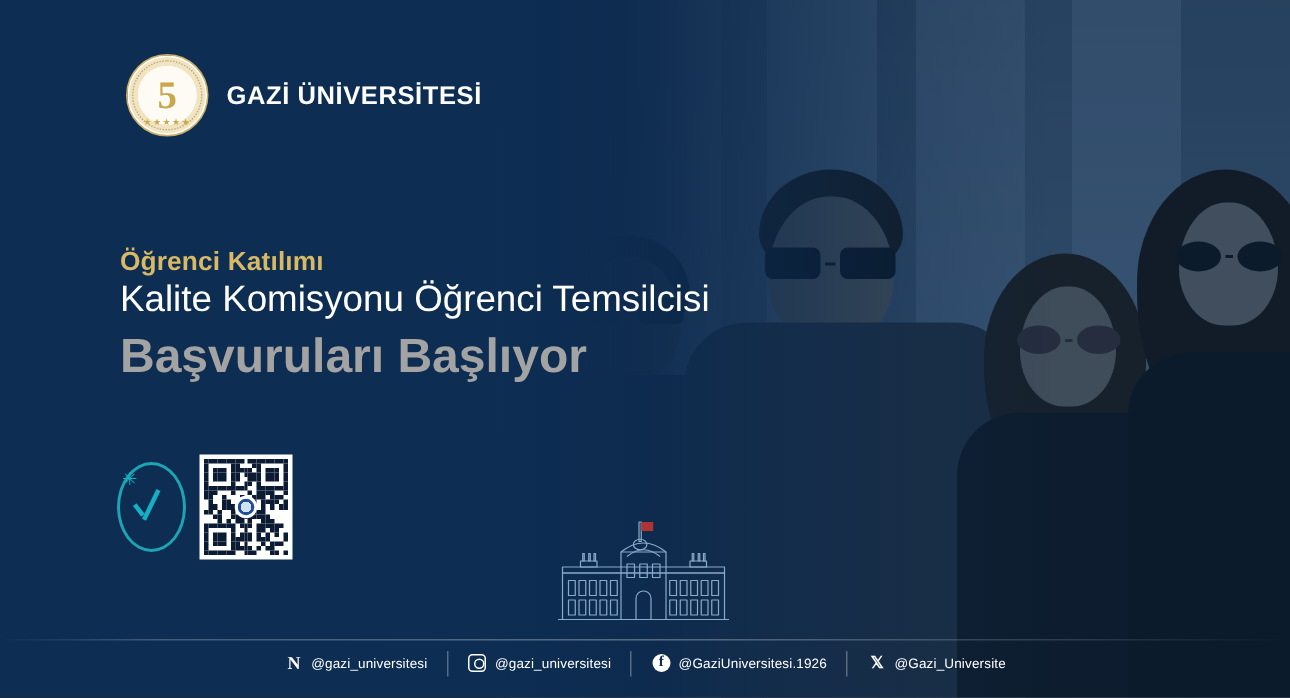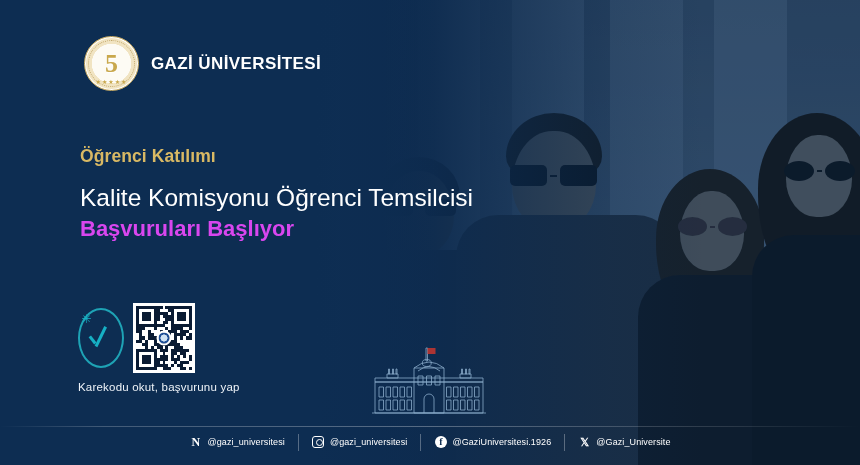--- a/index.html
+++ b/index.html
@@ -166,28 +166,27 @@
     color:#e9eef5;font-size:12.5px;font-weight:bold;letter-spacing:.6px;margin-top:3px;
   }
 
   
   .headline{position:absolute;left:80px;top:143px;}
   .kicker1{
     color:#d9b964;font-size:17.5px;font-weight:bold;letter-spacing:.1px;line-height:1.28;
   }
   .kicker2{
     color:#d9b964;font-size:17.5px;font-weight:bold;letter-spacing:.1px;line-height:1.28;
-    margin-top:2px;
+    margin-top:20px;
   }
   .title1{
     color:#ffffff;font-size:24.5px;font-weight:normal;letter-spacing:0;line-height:1.25;
-    margin-top:16px;
   }
   .title2{
-    color:#d946ef;font-size:22px;font-weight:bold;letter-spacing:0;line-height:1.25;
+    color:#a3a3a3;font-size:32px;font-weight:bold;letter-spacing:0;line-height:1.25;
     margin-top:1px;
   }
 
   
   .qr-block{position:absolute;left:78px;top:303px;}
   .qr-row{display:flex;align-items:center;gap:9px;}
   .check-badge{
     width:46px;height:60px;border-radius:50%;
     border:2px solid #1ea3b5;
     display:flex;align-items:center;justify-content:center;
@@ -771,21 +770,20 @@
               <i style="background: transparent;"></i>
               <i style="background: transparent;"></i>
               <i></i>
               <i></i>
               <i style="background: transparent;"></i>
               <i></i>
             </div>
           <div class="qr-dot"></div>
         </div>
       </div>
-      <div class="qr-caption">Karekodu okut, başvurunu yap</div>
     </div>
 
     <svg class="building" viewBox="0 0 228 156">
       <g fill="none" stroke="#9fc2e0" stroke-width="1.6" stroke-linejoin="round">
         <rect x="6" y="74" width="216" height="62"></rect>
         <rect x="6" y="66" width="216" height="8"></rect>
         <rect x="84" y="46" width="60" height="90"></rect>
         <path d="M84 46 Q114 22 144 46"></path>
         <path d="M92 52 Q114 34 136 52"></path>
         <rect x="108" y="6" width="3" height="26"></rect>

